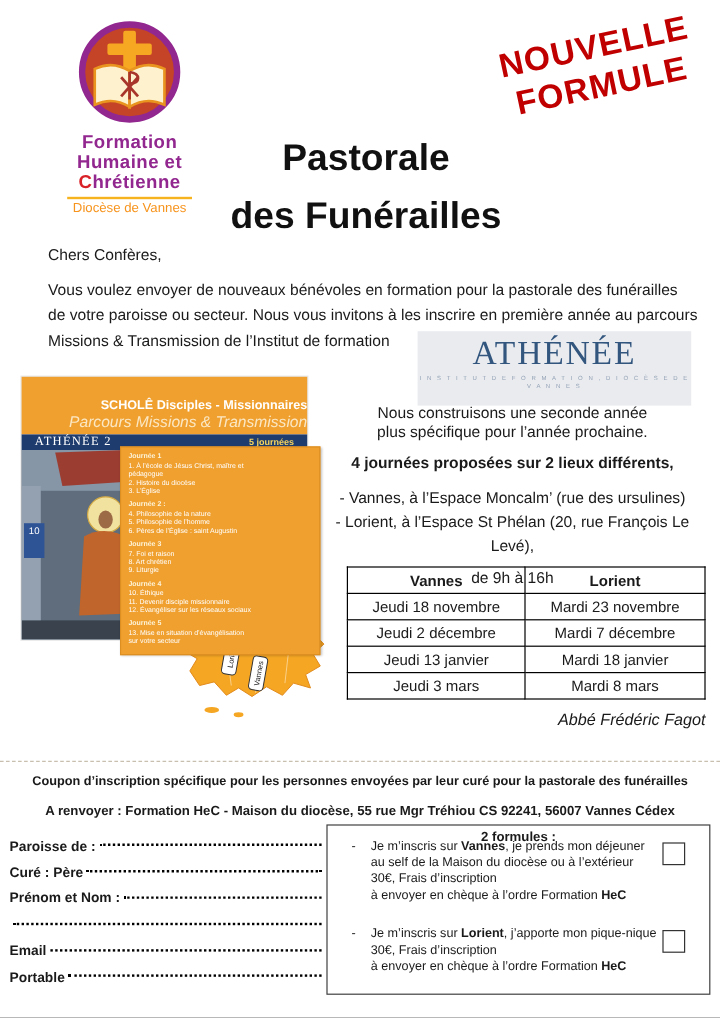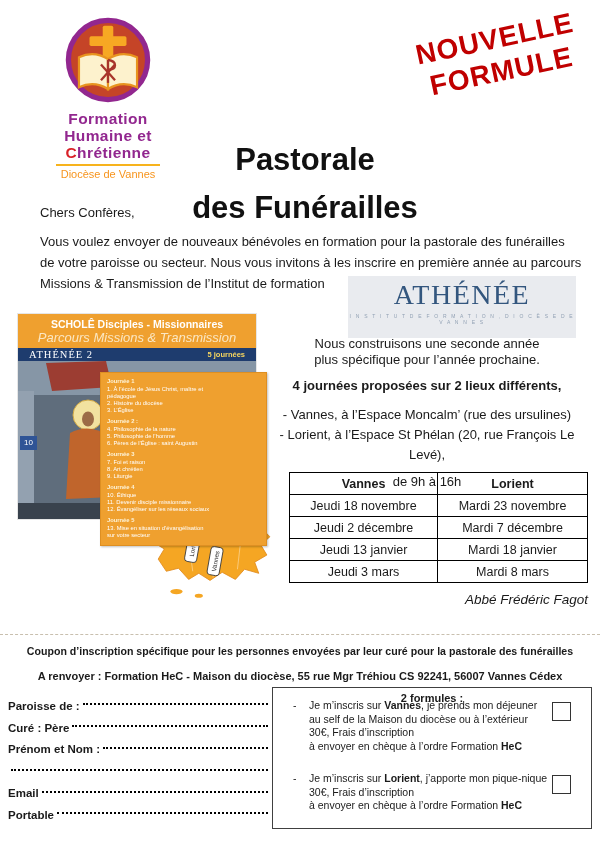--- a/index.html
+++ b/index.html
@@ -14,47 +14,47 @@
   .logo-rule{width:104px;height:2px;background:#f7b31d;margin:3px auto 2px;}
   .logo-sub{font-size:11px;color:#f7941d;}
 
   
   .stamp{position:absolute;left:396px;top:22px;width:204px;text-align:center;
          transform:rotate(-12deg);color:#c00000;font-weight:bold;font-size:28px;
          line-height:33px;letter-spacing:1px;}
 
   
   .title{position:absolute;left:145px;top:108px;width:320px;text-align:center;
-         font-size:31px;font-weight:bold;line-height:48px;color:#111;margin-top:28px;}
+         font-size:31px;font-weight:bold;line-height:48px;color:#111;}
 
   
   .greeting{position:absolute;left:40px;top:205px;font-size:13px;}
   .intro{position:absolute;left:40px;top:231px;width:550px;font-size:13px;line-height:21px;}
 
   
   .athenee{position:absolute;left:348px;top:276px;width:228px;height:62px;background:#e9ebef;text-align:center;}
   .athenee-name{font-family:"Liberation Serif",serif;font-size:28px;color:#33567e;letter-spacing:1.5px;margin-top:3px;}
   .athenee-sub{font-size:5px;letter-spacing:1.7px;color:#93a2b5;margin-top:2px;}
 
   
   .poster{position:absolute;left:18px;top:314px;width:238px;box-shadow:0 0 0 1px #e6e6e6;}
-  .poster-head{background:#efa02f;color:#fff;text-align:center;padding:4px 0 3px;}
+  .poster-head{background:#efa02f;color:#fff;text-align:right;padding:18px 0 3px;}
   .poster-head .t{font-size:10.5px;font-weight:bold;}
   .poster-head .s{font-size:13px;font-style:italic;color:#fbe7c3;}
   .poster-band{background:#1e3c6e;color:#fff;display:flex;justify-content:space-between;align-items:center;padding:1px 11px;}
   .poster-band .bl{font-family:"Liberation Serif",serif;font-size:10.5px;letter-spacing:1px;}
   .poster-band .br{font-size:7.5px;color:#f7d65f;font-weight:bold;}
   .poster-img{position:relative;height:158px;background:#5f6d7c;overflow:hidden;}
   .poster-panel{position:absolute;left:100px;top:372px;width:153px;background:#efa02f;
                 border:1px solid #de8f22;padding:5px 6px 6px;z-index:3;color:#fff;box-shadow:1px 1px 2px rgba(0,0,0,.25);}
   .day{margin-bottom:4.5px;}
   .day:last-child{margin-bottom:0;}
   .day-label{font-size:5.8px;line-height:7.5px;color:#fdf3d8;font-weight:bold;}
   .day-item{font-size:5.8px;line-height:7px;color:#fff;}
-  .badge10{position:absolute;left:20px;top:436px;width:17px;height:14px;background:#2f5496;color:#fff;
+  .badge10{position:absolute;left:20px;top:436px;width:17px;height:29px;background:#2f5496;color:#fff;
            font-size:8px;text-align:center;line-height:14px;z-index:4;}
 
   
   .map{position:absolute;left:146px;top:503px;width:128px;height:100px;z-index:2;}
 
   
   .details{position:absolute;left:262px;top:336px;width:330px;text-align:center;font-size:13px;}
   .details .l1{margin-bottom:1px;}
   .details .l2{margin-bottom:11px;}
   .details .bold{font-weight:bold;margin-bottom:12px;}

